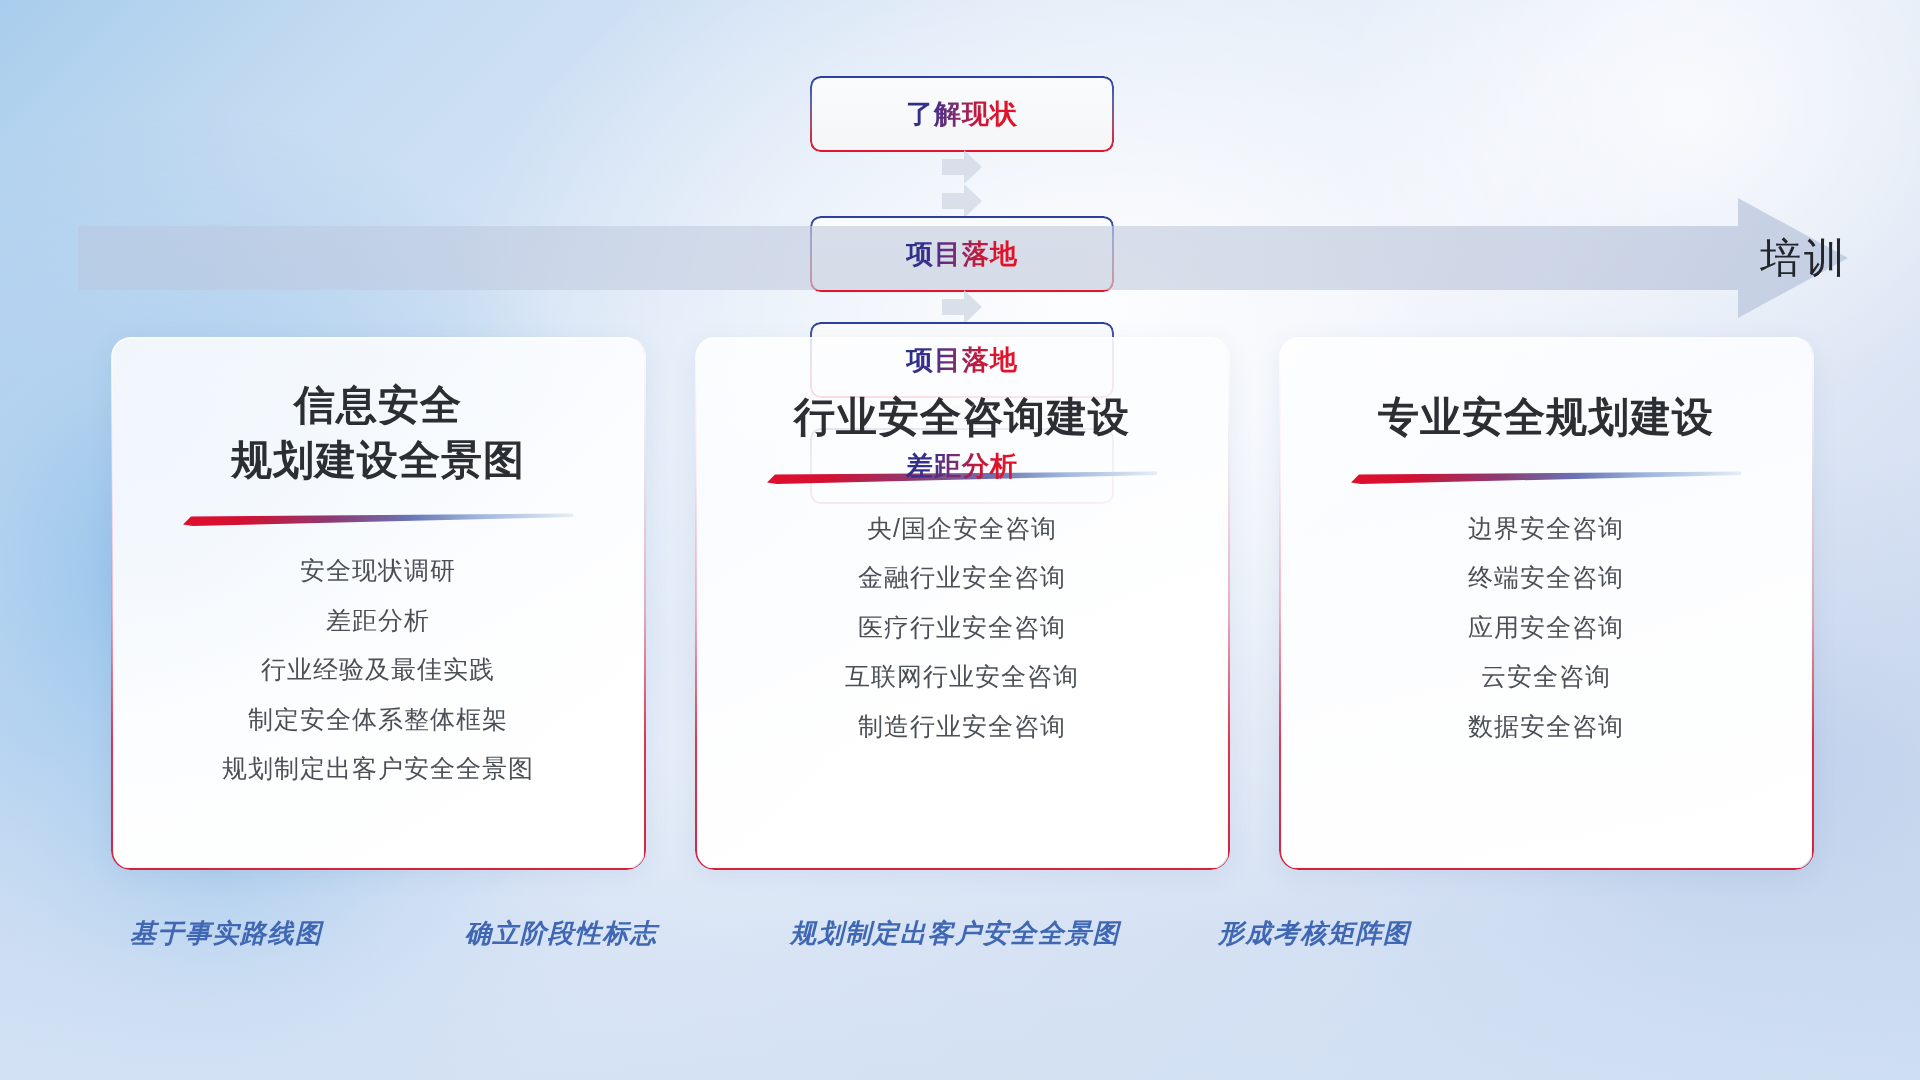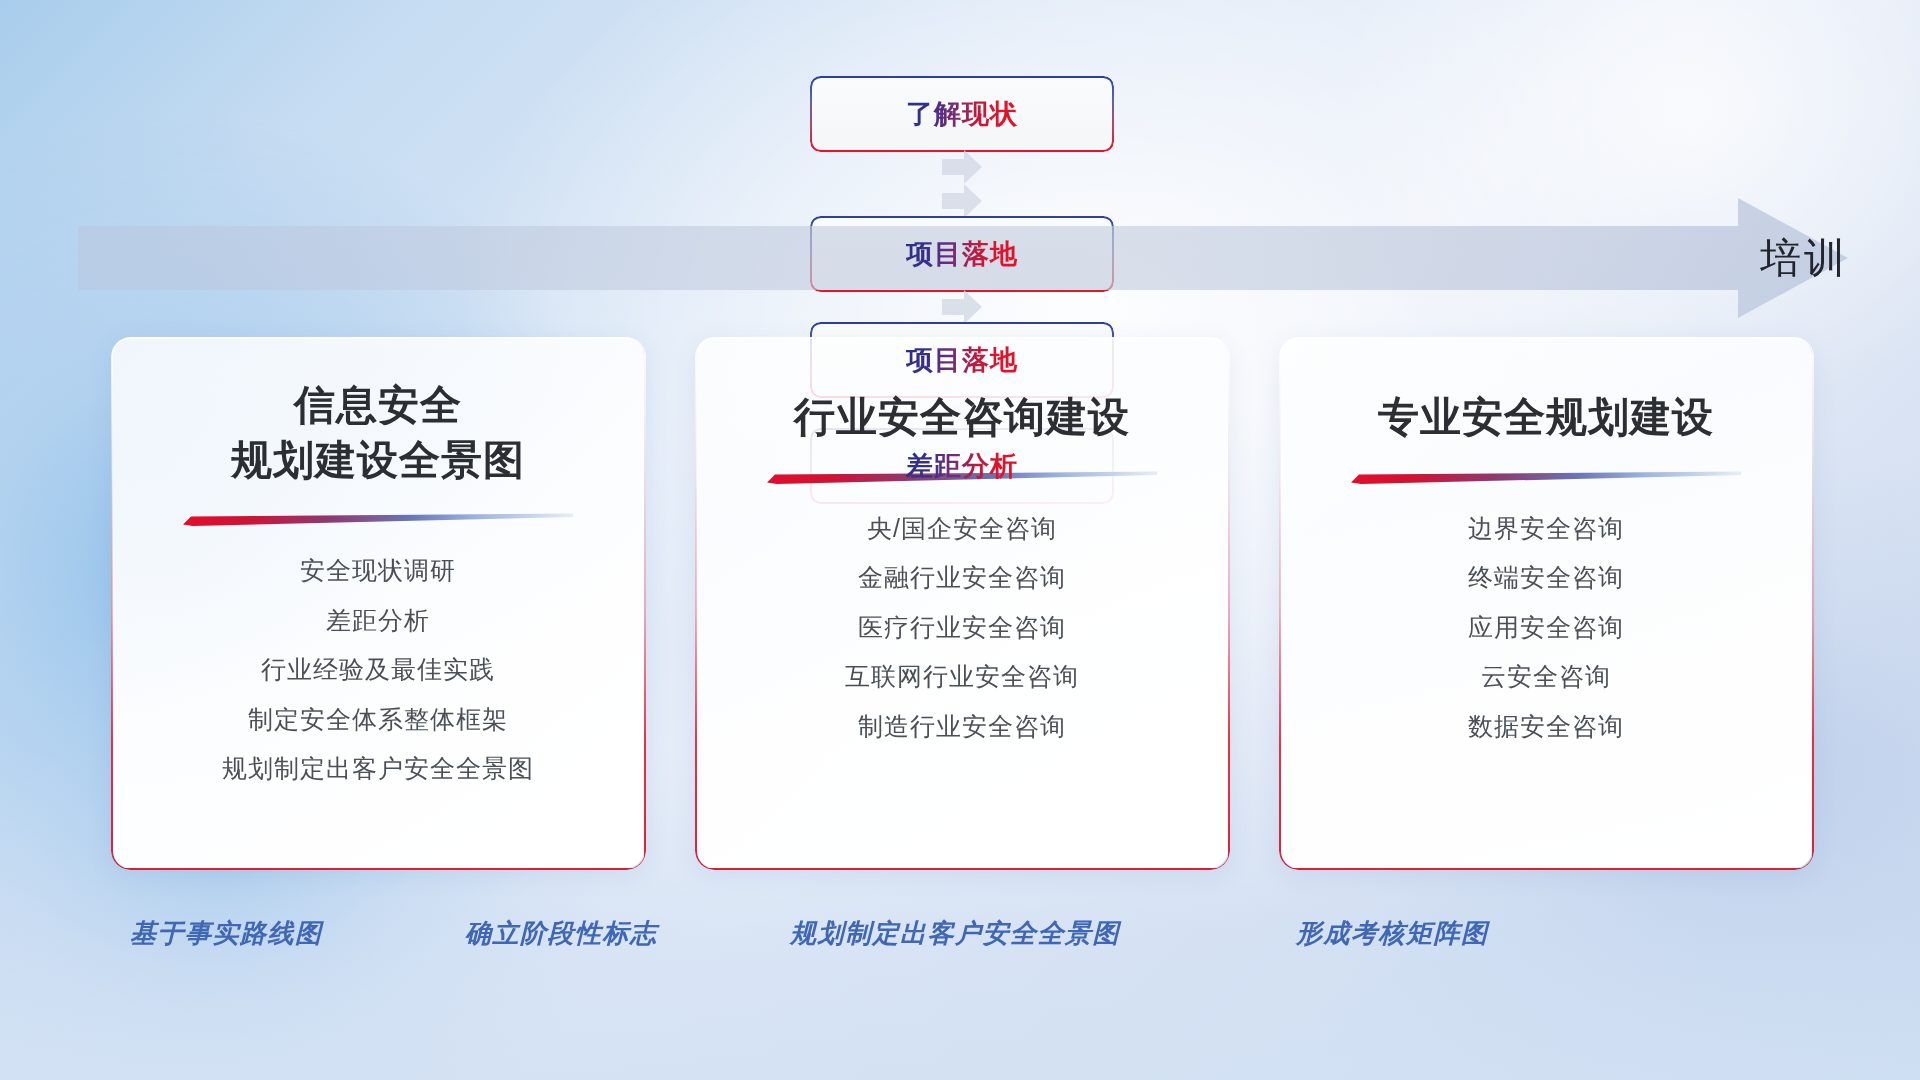--- a/index.html
+++ b/index.html
@@ -378,13 +378,13 @@
       <div class="card-list-item">云安全咨询</div>
       <div class="card-list-item">数据安全咨询</div>
     </div>
   </div>
 
 </div>
 
 <div class="footer-label" style="left:130px">基于事实路线图</div>
 <div class="footer-label" style="left:465px">确立阶段性标志</div>
 <div class="footer-label" style="left:790px">规划制定出客户安全全景图</div>
-<div class="footer-label" style="left:1296px">形成考核矩阵图</div>
+<div class="footer-label" style="left:1218px">形成考核矩阵图</div>
 
 </body></html>

